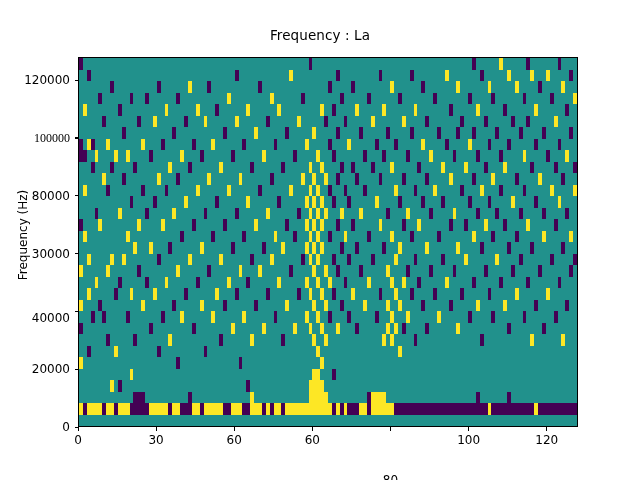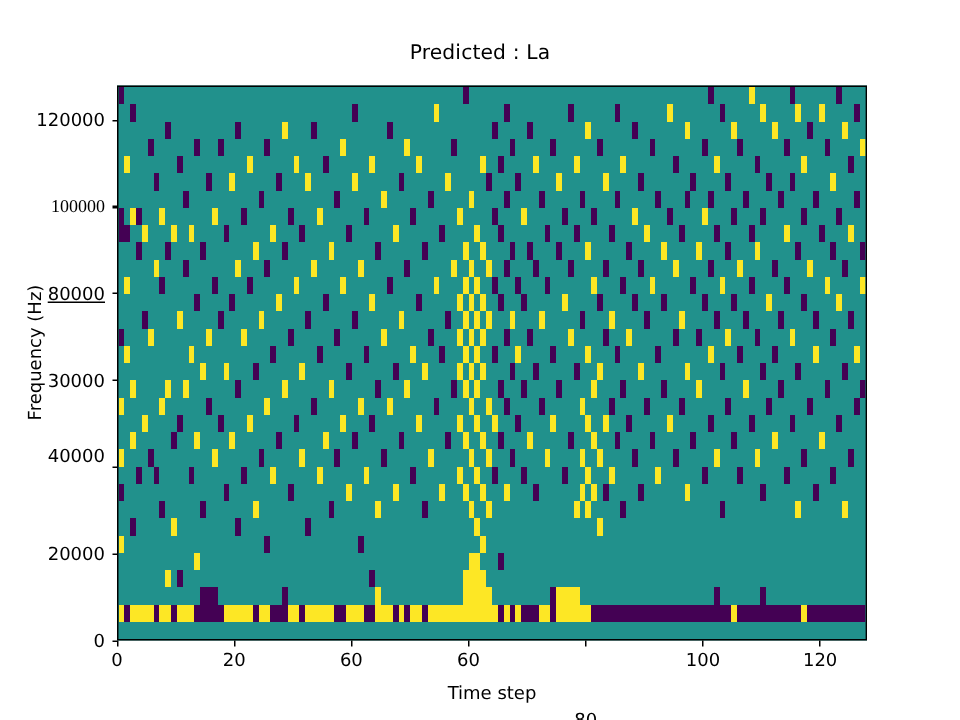--- a/index.html
+++ b/index.html
@@ -105,30 +105,30 @@
     top: 0;
     width: 70px;
     height: 480px;
   }
 </style>
 </head>
 <body>
 
 <div id="figure">
 
-  <div id="plot-title">Predicted : La</div>
+  <div id="plot-title">Frequency : La</div>
 
   <div id="ylabel">Frequency (Hz)</div>
 
   <div id="ytick-labels">
       <div class="ytick-label" style="top: 427px;">0</div>
       <div class="ytick-label" style="top: 369.188px;">20000</div>
-      <div class="ytick-label" style="top: 304px;">40000</div>
+      <div class="ytick-label" style="top: 318px;">40000</div>
       <div class="ytick-label" style="top: 253.562px;">30000</div>
-      <div class="ytick-label" style="top: 195.75px; text-decoration: underline;">80000</div>
+      <div class="ytick-label" style="top: 195.75px;">80000</div>
       <div class="ytick-label" style="top: 137.938px; font-family: Liberation Serif, serif;">100000</div>
       <div class="ytick-label" style="top: 80.125px;">120000</div>
     </div>
   <div id="ytick-marks">
       <div class="ytick-mark" style="top: 426.5px;"></div>
       <div class="ytick-mark" style="top: 368.688px;"></div>
       <div class="ytick-mark" style="top: 310.875px;"></div>
       <div class="ytick-mark" style="top: 253.062px;"></div>
       <div class="ytick-mark" style="top: 195.25px;"></div>
       <div class="ytick-mark" style="top: 137.438px;"></div>
@@ -780,23 +780,22 @@
       <div class="xtick-mark" style="left: 77.5px;"></div>
       <div class="xtick-mark" style="left: 155.625px;"></div>
       <div class="xtick-mark" style="left: 233.75px;"></div>
       <div class="xtick-mark" style="left: 311.875px;"></div>
       <div class="xtick-mark" style="left: 390px;"></div>
       <div class="xtick-mark" style="left: 468.125px;"></div>
       <div class="xtick-mark" style="left: 546.25px;"></div>
     </div>
   <div id="xtick-labels-holder">
       <div class="xtick-label" style="left: 78px; top: 433px;">0</div>
-      <div class="xtick-label" style="left: 156.125px; top: 433px;">20</div>
+      <div class="xtick-label" style="left: 156.125px; top: 433px;">30</div>
       <div class="xtick-label" style="left: 234.25px; top: 433px;">60</div>
       <div class="xtick-label" style="left: 312.375px; top: 433px;">60</div>
       <div class="xtick-label" style="left: 390.5px; top: 433px; margin-top: 40px;">80</div>
       <div class="xtick-label" style="left: 468.625px; top: 433px;">100</div>
       <div class="xtick-label" style="left: 546.75px; top: 433px;">120</div>
     </div>
 
-  <div id="xlabel">Time step</div>
 
 </div>
 
 </body></html>

